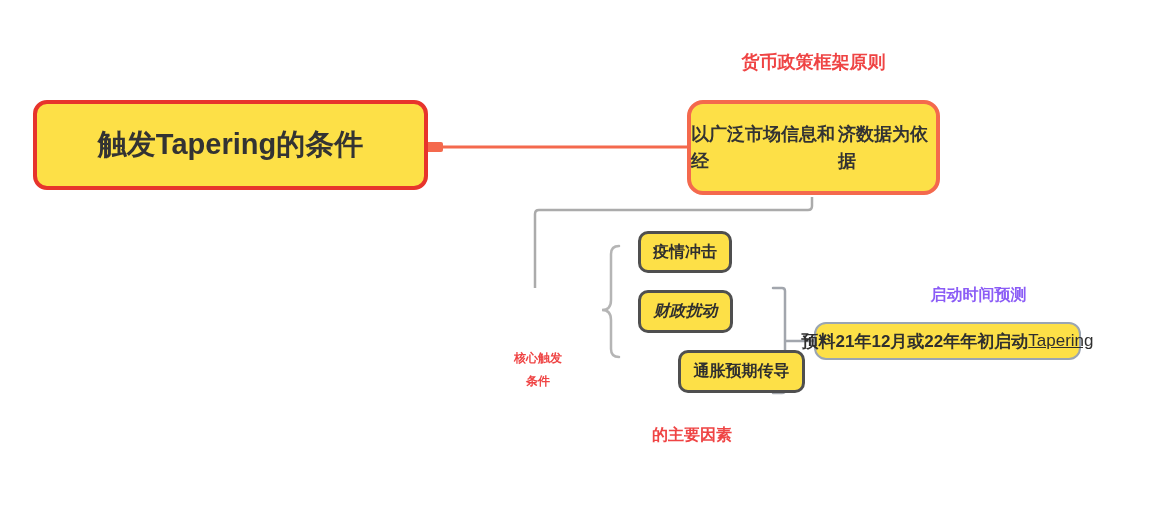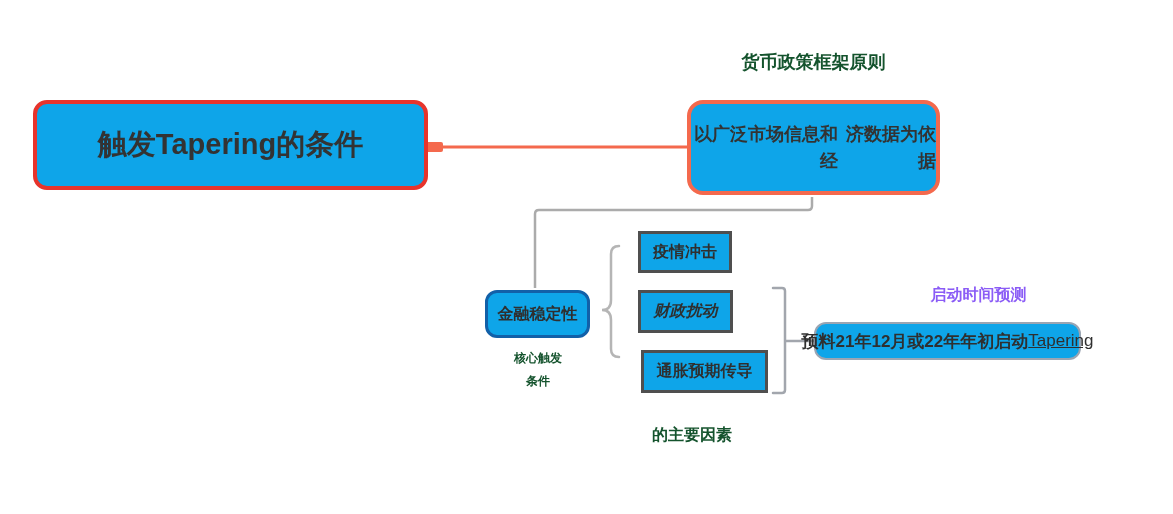--- a/index.html
+++ b/index.html
@@ -1,35 +1,35 @@
 <!DOCTYPE html>
 <html><head>
 <meta charset="utf-8">
 <style>
   html,body{margin:0;padding:0;background:#ffffff;}
   body{font-family:"Liberation Sans","DejaVu Sans",sans-serif;color:#2f2f2f;}
   .canvas{position:relative;width:1173px;height:514px;background:#ffffff;overflow:hidden;}
   .connectors{position:absolute;left:0;top:0;width:1173px;height:514px;pointer-events:none;}
   .node{position:absolute;display:flex;align-items:center;justify-content:center;
-        background:#0ea5e9;box-sizing:border-box;text-align:right;font-weight:bold;}
+        background:#fde047;box-sizing:border-box;text-align:left;font-weight:bold;}
   .root-node{left:33px;top:100px;width:395px;height:90px;border:4px solid #e7342c;
              border-radius:14px;font-size:29px;color:#333333;white-space:nowrap;z-index:2;}
   .framework-node{left:687px;top:100px;width:253px;height:95px;border:4px solid #f4694d;
              border-radius:16px;font-size:18px;line-height:27px;color:#333333;z-index:2;
              flex-direction:row;}
   .financial-node{left:485px;top:290px;width:105px;height:48px;border:3px solid #1260a8;
              border-radius:12px;font-size:16px;z-index:2;}
-  .factor-node{border:3px solid #4f4f4f;border-radius:0;font-size:16px;height:43px;z-index:2;}
+  .factor-node{border:3px solid #4f4f4f;border-radius:10px;font-size:16px;height:43px;z-index:2;}
   .factor-0{left:638px;top:231px;width:94px;height:42px;}
   .factor-1{left:638px;top:290px;width:95px;font-style:italic;}
-  .factor-2{left:641px;top:350px;width:127px;}
+  .factor-2{left:678px;top:350px;width:127px;}
   .prediction-node{left:814px;top:322px;width:267px;height:38px;border:2px solid #9aa5b3;
              border-radius:12px;font-size:17px;z-index:2;white-space:nowrap;}
   .prediction-node .en{font-weight:normal;text-decoration:underline;}
-  .caption{position:absolute;text-align:center;font-weight:bold;color:#14532d;}
+  .caption{position:absolute;text-align:center;font-weight:bold;color:#ef4444;}
   .framework-caption{left:687px;top:50px;width:253px;font-size:18px;}
   .financial-caption{left:483px;top:347px;width:110px;font-size:12px;line-height:23px;text-align:center;}
   .factors-caption{left:577px;top:424px;width:230px;font-size:16px;line-height:22px;}
   .prediction-caption{left:814px;top:285px;width:329px;font-size:16px;color:#8b5cf6;}
 </style>
 </head>
 <body>
 
 <div class="canvas">
 
@@ -47,21 +47,20 @@
   </svg>
 
   <div class="node root-node">触发Tapering的条件</div>
 
   <div class="caption framework-caption">货币政策框架原则</div>
   <div class="node framework-node">
     <span>以广泛市场信息和经</span>
     <span>济数据为依据</span>
   </div>
 
-  <div class="node financial-node">金融稳定性</div>
   <div class="caption financial-caption">
     <div>核心触发</div>
     <div>条件</div>
   </div>
 
   <div class="node factor-node factor-0">疫情冲击</div>
   <div class="node factor-node factor-1">财政扰动</div>
   <div class="node factor-node factor-2">通胀预期传导</div>
   <div class="caption factors-caption">
     <div>的主要因素</div>

